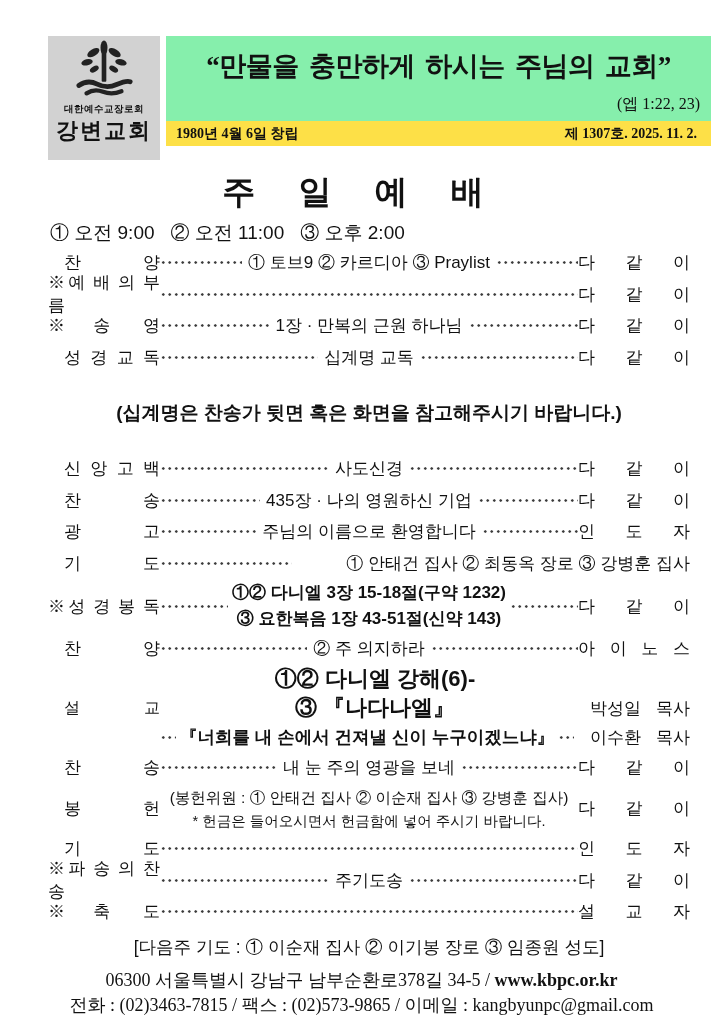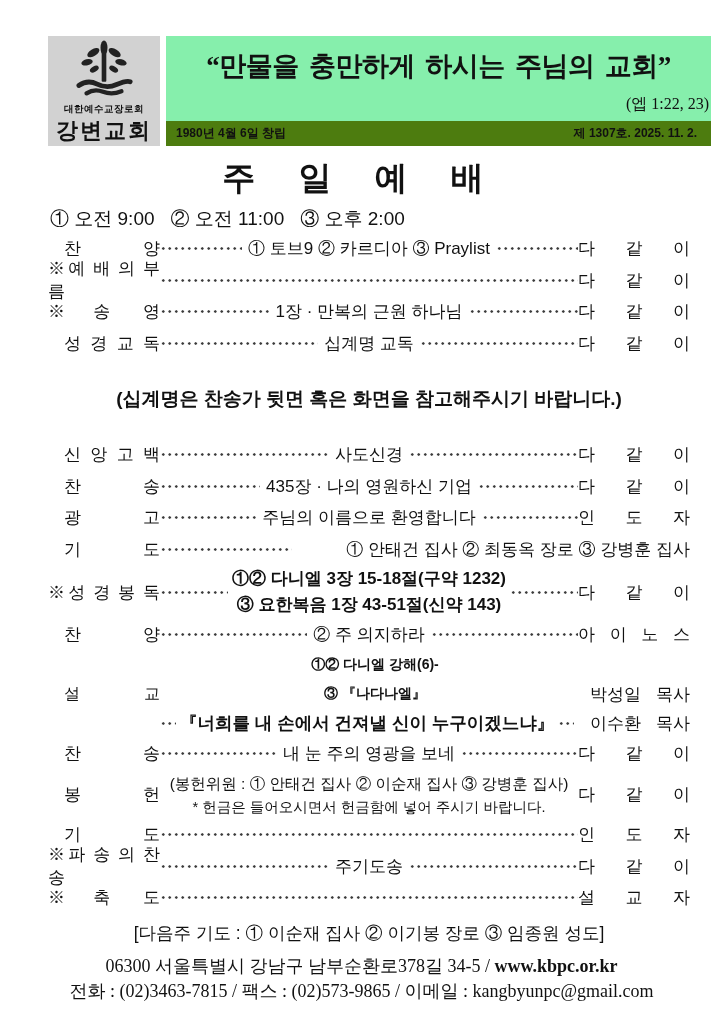--- a/index.html
+++ b/index.html
@@ -5,44 +5,44 @@
   html,body{margin:0;padding:0;background:#ffffff;}
   .page{
     width:723px;height:1024px;box-sizing:border-box;overflow:hidden;
     background:#ffffff;color:#111;
     font-family:"Liberation Sans",sans-serif;
     position:relative;
   }
   
   .header{margin:36px 12px 0 48px;display:flex;gap:6px;}
   .logo-box{
-    width:112px;height:110px;background:#d2d2d2;flex:0 0 auto;
+    width:112px;height:124px;background:#d2d2d2;flex:0 0 auto;
     display:flex;flex-direction:column;align-items:center;justify-content:flex-start;
     padding-top:4px;box-sizing:border-box;
   }
   .logo-box svg{display:block;}
   .denom{font-size:9.5px;font-weight:bold;letter-spacing:.5px;margin-top:1px;}
   .church{font-size:22px;font-weight:bold;letter-spacing:2px;margin-top:0px;}
   .header-right{flex:1;display:flex;flex-direction:column;}
   .motto-band{
     background:#86efac;height:85px;box-sizing:border-box;
     font-family:"Liberation Serif",serif;position:relative;
   }
   .motto{
     font-size:27px;font-weight:bold;text-align:center;
     padding-top:12px;letter-spacing:-0.5px;word-spacing:4px;
   }
   .verse-ref{
-    position:absolute;right:2px;bottom:6px;
+    position:absolute;right:11px;bottom:6px;
     font-size:16px;font-family:"Liberation Serif",serif;
   }
   .issue-strip{
-    background:#4d7c0f;height:25px;display:flex;align-items:center;
+    background:#fde047;height:25px;display:flex;align-items:center;
     justify-content:space-between;padding:0 14px 0 10px;
-    font-family:Liberation Sans, sans-serif;font-size:12px;font-weight:bold;
+    font-family:Liberation Serif, serif;font-size:14px;font-weight:bold;
   }
   
   .service-title{
     text-align:center;font-size:33px;font-weight:bold;
     margin:10px 10px 2px 0;letter-spacing:7px;word-spacing:20px;
   }
   
   .worship{margin:0 33px 0 48px;}
   .times{display:flex;gap:16px;font-size:19px;margin:6px 0 2px 2px;height:24px;align-items:center;}
   .row{display:flex;align-items:center;height:31.5px;font-size:17px;}
@@ -69,21 +69,21 @@
   }
   
   .row.tall{height:54px;}
   .stack{display:flex;flex-direction:column;align-items:center;padding:0 4px;}
   .stack .bold-line{font-size:17px;font-weight:bold;line-height:26px;white-space:nowrap;}
   
   .sermon{display:flex;align-items:center;}
   .sermon-mid{flex:1 1 auto;display:flex;flex-direction:column;}
   .s-line{display:flex;align-items:center;height:29px;}
   .s-spacer{flex:1 1 0;}
-  .s-content{font-size:14px;font-weight:bold;white-space:nowrap;padding:0 4px;}
+  .s-content{font-size:22px;font-weight:bold;white-space:nowrap;padding:0 4px;}
   .pastor{
     width:100px;flex:0 0 100px;font-size:17px;
     text-align:justify;text-align-last:justify;
   }
   
   .row.offer{height:50px;}
   .offer-stack{display:flex;flex-direction:column;align-items:center;flex:1 1 auto;}
   .offer-line1{font-size:15.5px;white-space:nowrap;line-height:26px;}
   .offer-line2{font-size:14.5px;white-space:nowrap;line-height:20px;}
   

